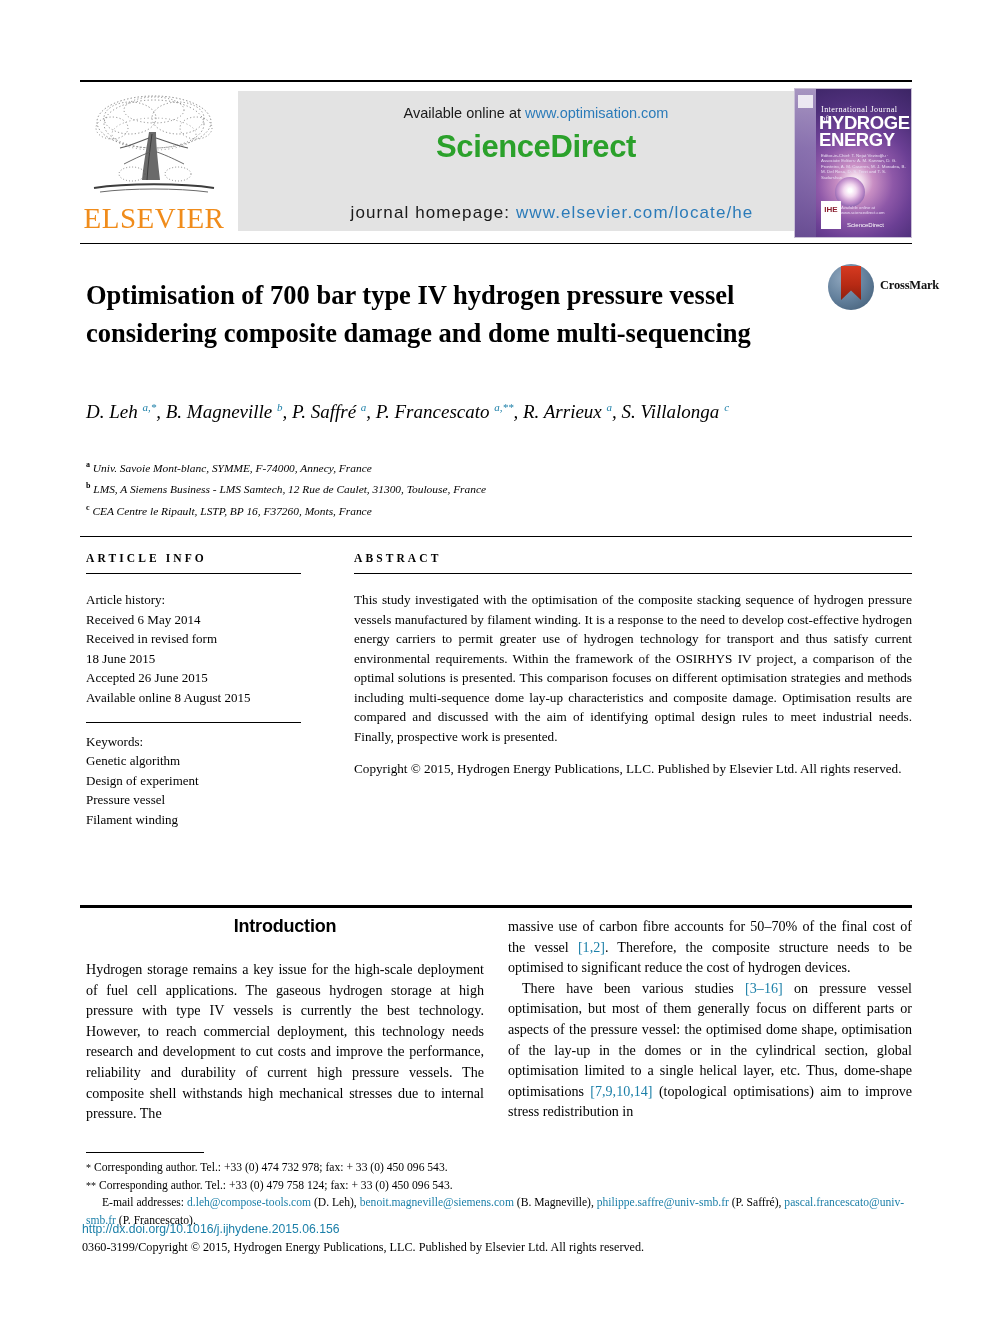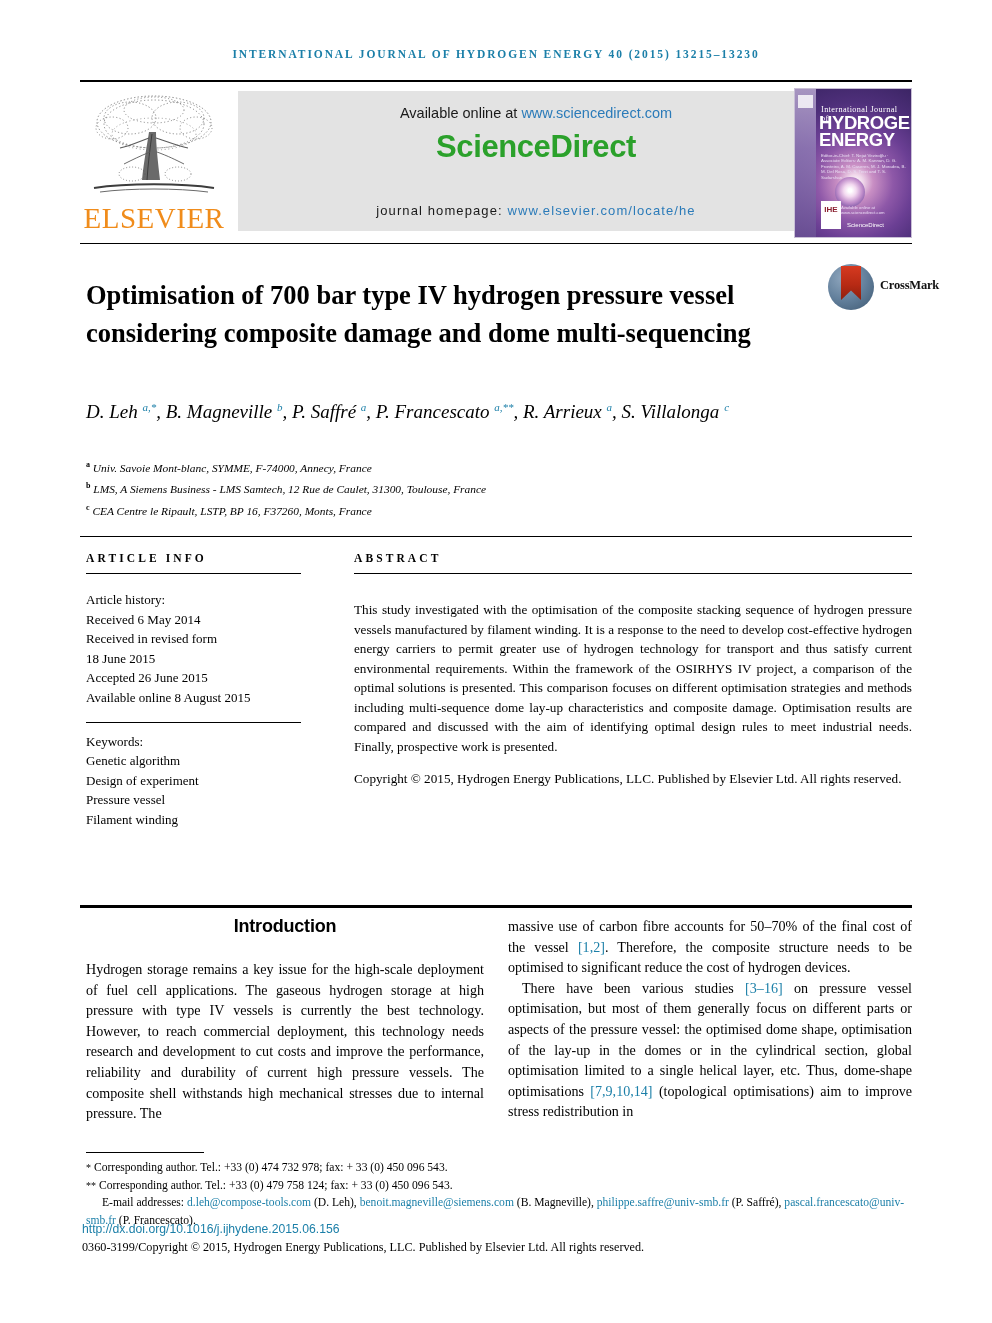--- a/index.html
+++ b/index.html
@@ -101,25 +101,25 @@
     width: 596px;
     text-align: center;
     font-family: "Liberation Sans", sans-serif;
     font-size: 31px;
     font-weight: bold;
     color: #2ba12b;
     letter-spacing: -0.4px;
   }
   .sd-home {
     position: absolute;
-    left: 0; top: 112px;
+    left: 16px; top: 112px;
     width: 596px;
     text-align: center;
     font-family: "Liberation Sans", sans-serif;
-    font-size: 13px;
+    font-size: 17px;
     letter-spacing: 1.1px;
     color: #1a1a1a;
   }
   .sd-home a { color: #2b7bb9; text-decoration: none; }
 
   
   .cover {
     position: absolute;
     left: 714px; top: 2px;
     width: 118px;
@@ -323,21 +323,21 @@
     border-top: 1px solid #000;
     width: 100%;
   }
   .kw {
     margin-top: 9px;
     font-family: "Liberation Serif", serif;
     font-size: 13px;
     line-height: 19.6px;
   }
   .abs-body {
-    margin-top: 26px;
+    margin-top: 16px;
     font-family: "Liberation Serif", serif;
     font-size: 13.2px;
     line-height: 19.5px;
     text-align: justify;
   }
   .abs-copy {
     margin-top: 2px;
     font-family: "Liberation Serif", serif;
     font-size: 13.2px;
     line-height: 19.5px;
@@ -411,21 +411,20 @@
     font-family: "Liberation Serif", serif;
     font-size: 12.2px;
     color: #000;
   }
 </style>
 </head>
 <body>
 
 <div class="page">
 
-  <div class="running-head">International Journal of Hydrogen Energy 40 (2015) 13215–13230</div>
 
   <div class="rule-top"></div>
 
   <div class="header-band">
 
     <div class="elsevier">
       <svg class="tree" viewBox="0 0 136 116" xmlns="http://www.w3.org/2000/svg">
         <g fill="#4a4a4a">
 
           <ellipse cx="68" cy="34" rx="57" ry="26" fill="none" stroke="#5a5a5a" stroke-width="0.7" stroke-dasharray="1.4 2.1"></ellipse>
@@ -449,21 +448,21 @@
           <ellipse cx="92" cy="86" rx="13" ry="7" fill="none" stroke="#5a5a5a" stroke-width="0.7" stroke-dasharray="1 2"></ellipse>
 
           <path d="M8 100 C40 95, 96 95, 128 100" stroke="#3d3d3d" stroke-width="2" fill="none"></path>
           <path d="M14 104 C44 100, 92 100, 122 104" stroke="#6a6a6a" stroke-width="1" fill="none"></path>
         </g>
       </svg>
       <div class="word">ELSEVIER</div>
     </div>
 
     <div class="sd-band">
-      <div class="sd-avail"><span>Available online at </span><a href="#">www.sciencedirect.com</a></div>
+      <div class="sd-avail"><span>Available online at </span><a href="#">www.optimisation.com</a></div>
       <div class="sd-logo">ScienceDirect</div>
       <div class="sd-home"><span>journal homepage: </span><a href="#">www.elsevier.com/locate/he</a></div>
     </div>
 
     <div class="cover">
       <div class="spine"></div>
       <div class="spine-mark"></div>
       <div class="jtitle-small">International Journal of</div>
       <div class="jtitle-big">
         <div>HYDROGEN</div>

